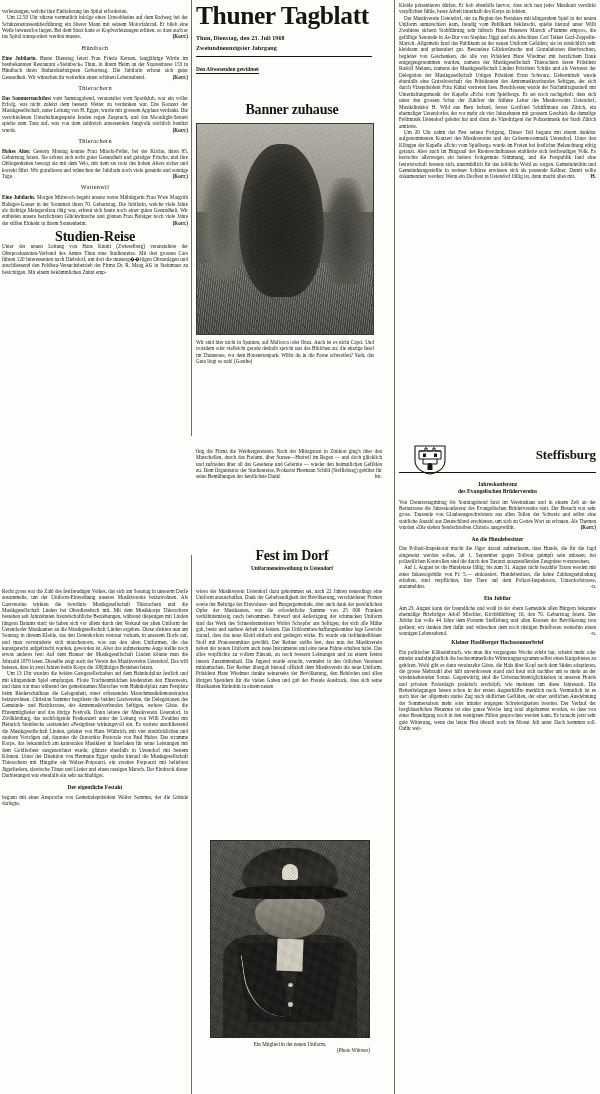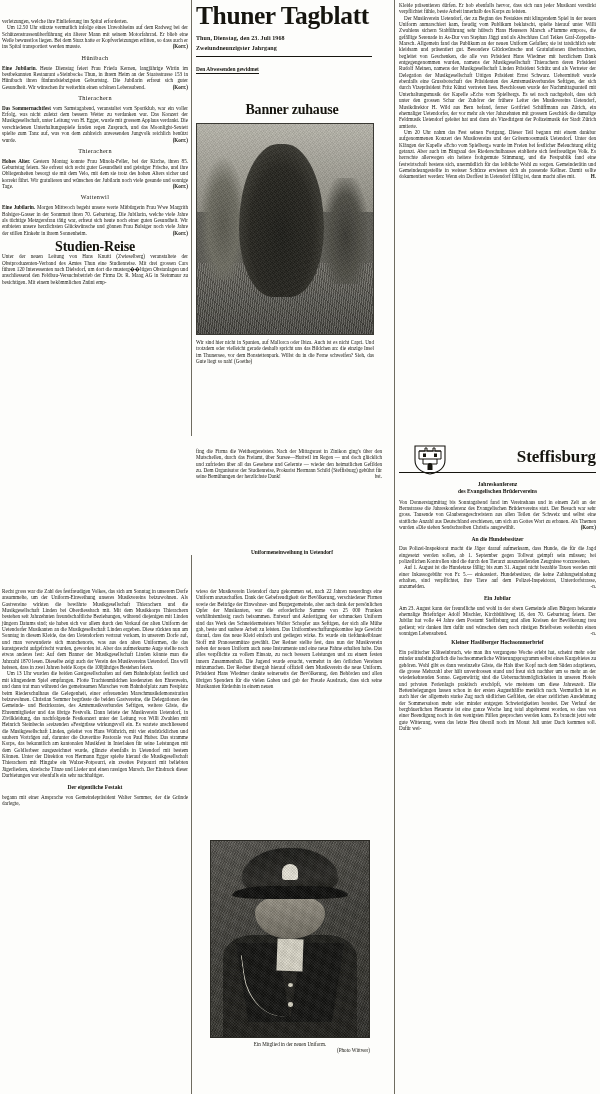--- a/index.html
+++ b/index.html
@@ -195,21 +195,21 @@
   .photo-cap {
     font-size:5.1px; line-height:6.2px; text-align:center; margin-top:3px;
   }
   .photo-cap .credit { display:block; text-align:right; }
 
   
   .banner { position:relative; margin:9px 0 2px 0; height:32px; }
   .banner .arms { position:absolute; left:14px; top:0px; }
   .banner .bname {
     position:absolute; right:0; top:2px;
-    font-weight:bold; font-size:17px; letter-spacing:-.1px;
+    font-weight:bold; font-size:13px; letter-spacing:-.1px;
   }
   .banner .brule {
     position:absolute; left:0; right:0; bottom:4px;
     border-top:1.5px solid #16150f;
   }
 </style>
 </head>
 <body>
 
 <div class="page">
@@ -220,21 +220,21 @@
     <div class="mast-line2">Zweiundneunzigster Jahrgang</div>
     <div class="mast-rule"></div>
     <div class="mast-ded">Den Abwesenden gewidmet</div>
   </div>
 
   <div class="vrule" style="left:191px; top:0px; height:436px;"></div>
   <div class="vrule" style="left:394px; top:0px; height:436px;"></div>
   <div class="vrule" style="left:191px; top:555px; height:539px;"></div>
   <div class="vrule" style="left:394px; top:436px; height:658px;"></div>
 
-  <div class="col body-text" style="left:2px; top:18px; width:186px;">
+  <div class="col body-text" style="left:2px; top:8px; width:186px;">
     <p class="noind">verletzungen, welche ihre Einlieferung ins Spital erforderten.</p>
     <p><span>Um 12.50 Uhr stürzte vermutlich infolge eines Unwohlseins auf dem Radweg bei der Schützenstrassenüberführung ein älterer Mann mit seinem Motorfahrrad. Er blieb eine Weile bewusstlos liegen. Bei dem Sturz hatte er Kopfverletzungen erlitten, so dass auch er ins Spital transportiert werden musste.</span><span class="sig">(Korr.)</span></p>
 
     <div class="loc-head">Hünibach</div>
     <p class="noind"><span class="lead">Eine Jubilarin.</span><span> Heute Dienstag feiert Frau Frieda Kernen, langjährige Wirtin im bestbekannten Restaurant »Steinbock« Thun, in ihrem Heim an der Staatsstrasse 153 in Hünibach ihren fünfundsiebzigsten Geburtstag. Die Jubilarin erfreut sich guter Gesundheit. Wir wünschen ihr weiterhin einen schönen Lebensabend.</span><span class="sig">(Korr.)</span></p>
 
     <div class="loc-head">Thierachern</div>
     <p class="noind"><span class="lead">Das Sommernachtfest</span><span> vom Samstagabend, veranstaltet vom Sportklub, war ein voller Erfolg, was nicht zuletzt dem bessern Wetter zu verdanken war. Das Konzert der Musikgesellschaft, unter Leitung von H. Egger, wurde mit grossem Applaus verdankt. Die verschiedenen Unterhaltungsspiele fanden regen Zuspruch, und das Moonlight-Sextett spielte zum Tanz auf, was von dem zahlreich anwesenden Jungvolk reichlich benützt wurde.</span><span class="sig">(Korr.)</span></p>
 
     <div class="loc-head">Thierachern</div>
@@ -261,20 +261,21 @@
     <div class="body-text" style="margin-top:4px; width:178px;">
       <p class="noind">Wir sind hier nicht in Spanien, auf Mallorca oder Ibiza. Auch ist es nicht Capri. Und trotzdem oder vielleicht gerade deshalb spricht uns das Bildchen an: die einzige Insel im Thunersee, vor dem Bonstettenpark. Willst du in die Ferne schweifen? Sieh, das Gute liegt so nah! (Goethe)</p>
     </div>
   </div>
 
   <div class="col body-text" style="left:196px; top:448px; width:186px;">
     <p class="noind"><span>fing die Firma die Weithergereisten. Nach der Mittagsrast in Zinikon ging's über den Mutschellen, durch das Freiamt, über Sursee—Huttwil im Regen — und doch glücklich und zufrieden über all das Gesehene und Gelernte — wieder den heimatlichen Gefilden zu. Dem Organisator der Studienreise, Prokurist Hermann Schild (Steffisburg) gebührt für seine Bemühungen der herzlichste Dank!</span><span class="sig-l">bst.</span></p>
   </div>
 
   <div class="col" style="left:196px; top:548px; width:192px;">
+    <div class="big-head" style="margin:0;">Fest im Dorf</div>
     <div class="head-sub">Uniformeneinweihung in Uetendorf</div>
   </div>
 
   <div class="col body-text" style="left:2px; top:588px; width:186px;">
     <p class="noind">Recht gross war die Zahl des festfreudigen Volkes, das sich am Sonntag in unserem Dorfe ansammelte, um der Uniform-Einweihung unseres Musikvereins beizuwohnen. Als Gastvereine wirkten die bewährte Musikgesellschaft Thierachern und die Musikgesellschaft Linden bei Oberdiessbach mit. Mit dem Musikkorps Thierachern bestehen seit Jahrzehnten freundschaftliche Beziehungen, während diejenigen mit Linden jüngern Datums sind; sie haben sich vor allem durch den Verkauf der alten Uniform der Uetendorfer Musikanten an die Musikgesellschaft Linden ergeben. Diese rückten nun am Sonntag in diesem Kleide, das den Uetendorfern vertraut vorkam, in unserem Dorfe auf, und man verwunderte sich manchenorts, was aus den alten Uniformen, die das kunstgerecht aufgefrischt wurden, geworden ist. Aber das aufmerksame Auge stellte noch etwas anderes fest: Auf dem Banner der Musikgesellschaft Linden könnte man die Jahrzahl 1870 lesen. Dieselbe zeigt auch der Verein des Musikvereins Uetendorf. Das will heissen, dass in zwei Jahren beide Korps die 100jähriges Bestehen feiern.</p>
     <p>Um 13 Uhr wurden die beiden Gastgesellschaften auf dem Bahnhofplatz festlich und mit klingendem Spiel empfangen. Flotte Trachtenmädchen kredenzten den Ehrenwein, und dann trat man während des gemeinsamen Marsches vom Bahnhofplatz zum Festplatz beim Riederschulhaus die Gelegenheit, einer erfreuenden Marschmusikdemonstration beizuwohnen. Christian Sommer begrüsste die beiden Gastvereine, die Delegationen des Gemeinde- und Bezirksrates, des Amtsmusikverbandes Seftigen, weitere Gäste, die Ehrenmitglieder und das übrige Festvolk. Dann leitete der Musikverein Uetendorf, in Zivilkleidung, das nachfolgende Festkonzert unter der Leitung von Willi Zwahlen mit Heinrich Steinbecks »reizenden »Festgrüsse wirkungsvoll ein. Es wartete anschliessend die Musikgesellschaft Linden, geleitet von Hans Wüthrich, mit vier eindrücklichen und saubern Vorträgen auf, darunter die Ouvertüre Pastorale von Paul Huber. Das stramme Korps, das bekanntlich am kantonalen Musikfest in Interlaken für seine Leistungen mit dem Goldlorbeer ausgezeichnet wurde, glänzte ebenfalls in Uetendorf mit bestem Können. Unter der Direktion von Hermann Egger spielte hierauf die Musikgesellschaft Thierachern mit Hingabe ein Walzer-Potpourri, ein zweites Potpourri mit beliebten Jägerliedern, slawische Tänze und Lieder und einen rassigen Marsch. Der Eindruck dieser Darbietungen war ebenfalls ein sehr nachhaltiger.</p>
     <div class="sub-head">Der eigentliche Festakt</div>
     <p class="noind">begann mit einer Ansprache von Gemeindepräsident Walter Sommer, der die Gründe darlegte,</p>
   </div>
 

